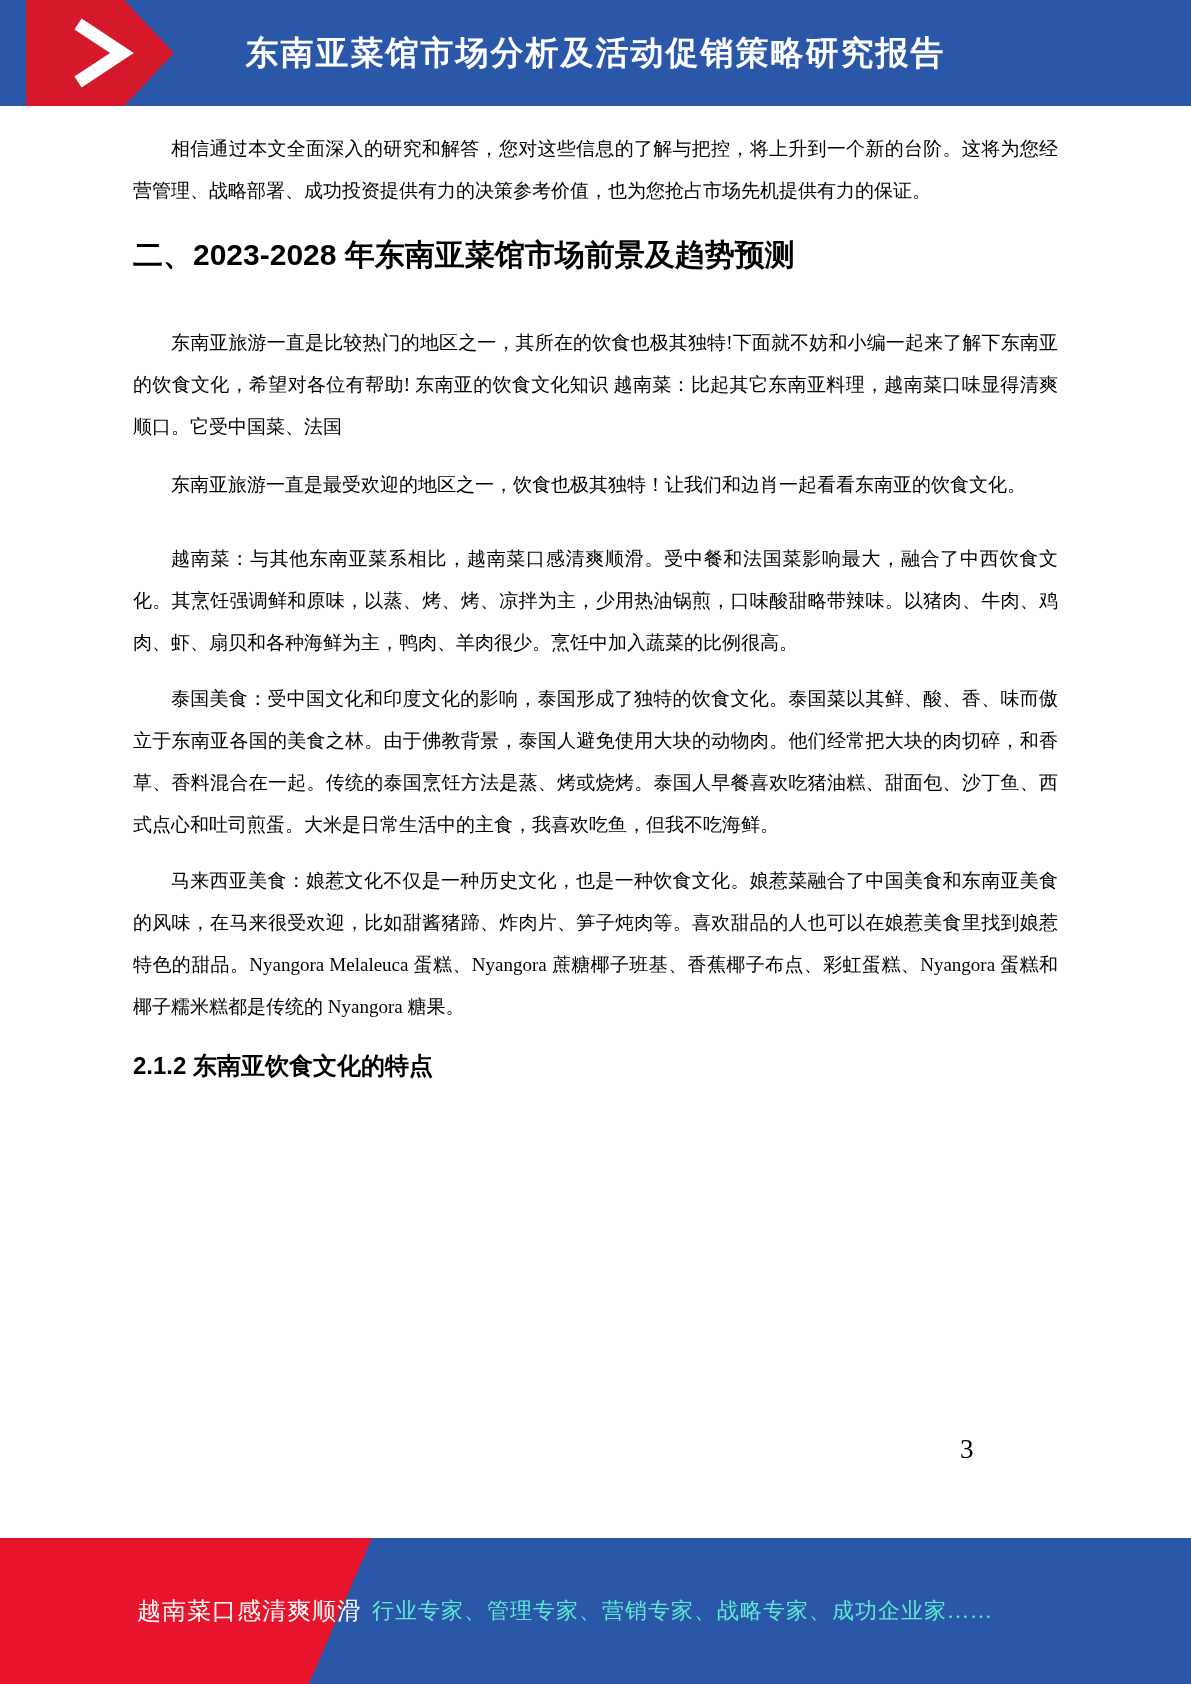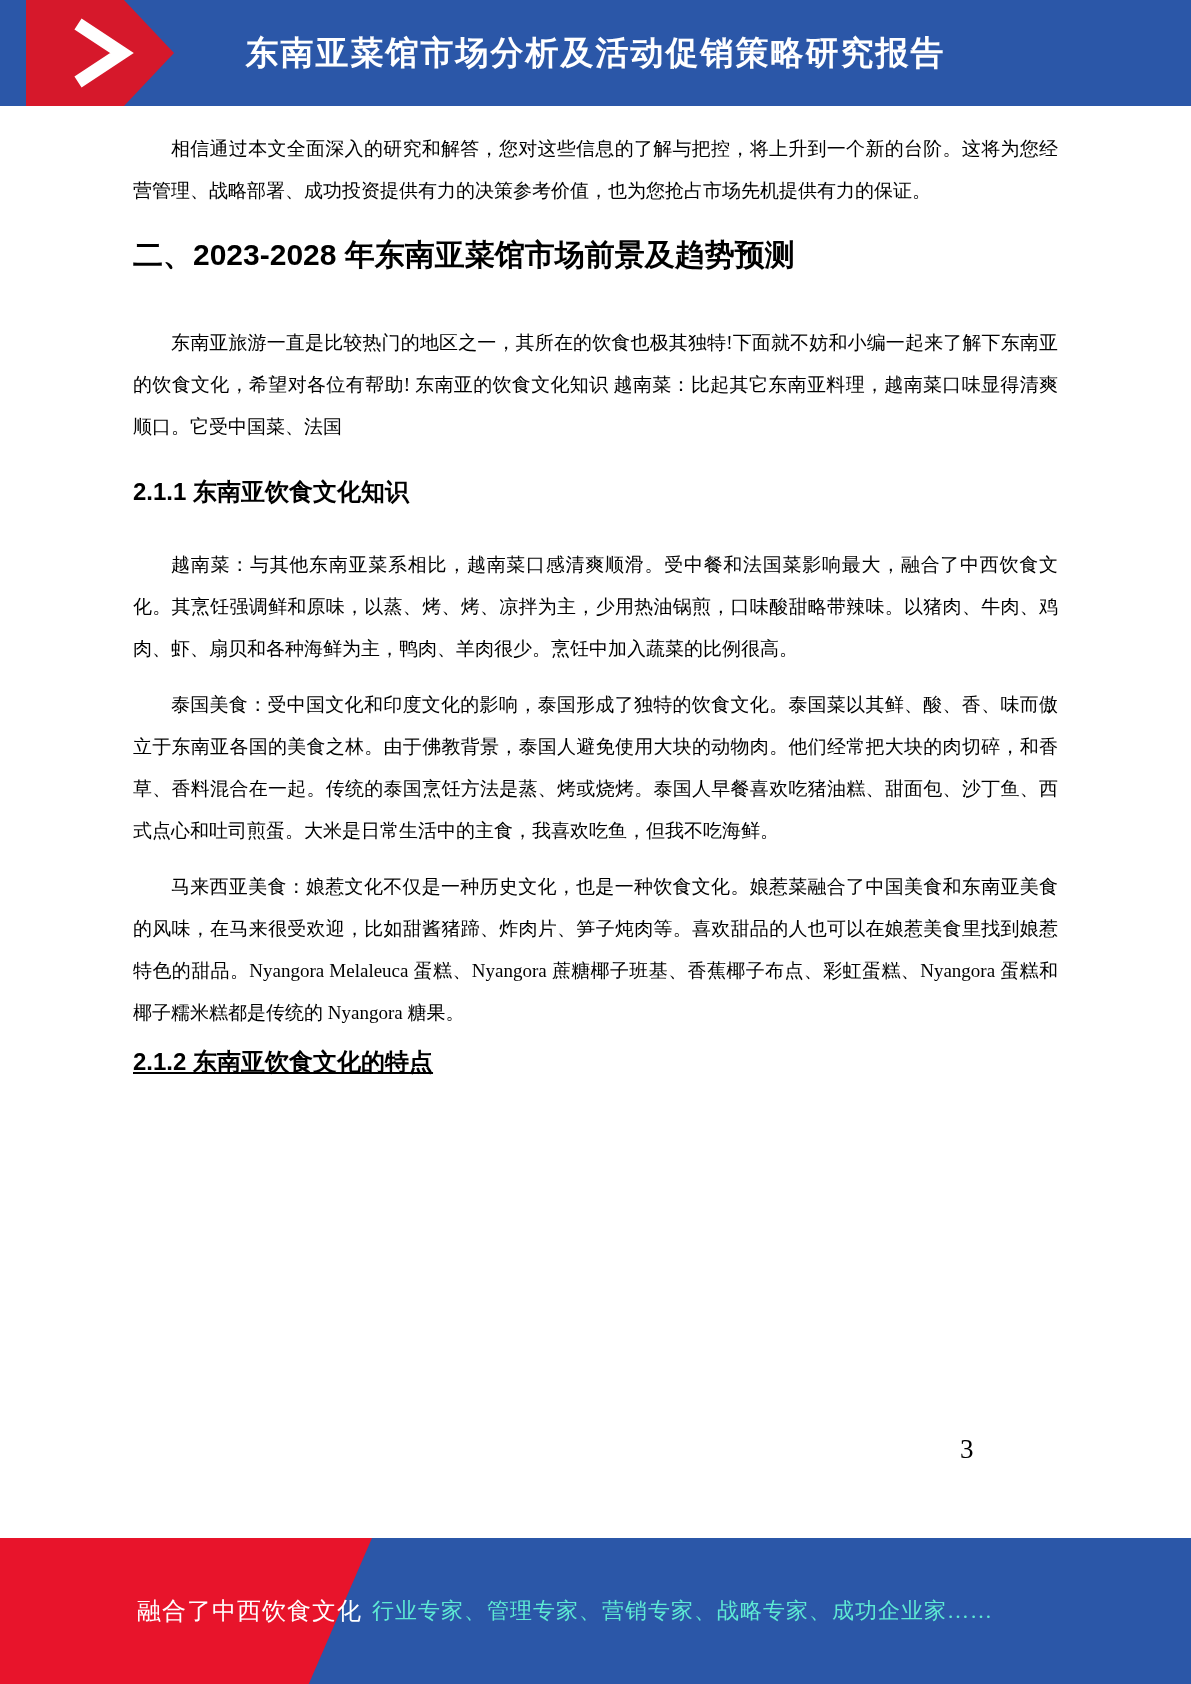--- a/index.html
+++ b/index.html
@@ -70,21 +70,21 @@
     font-weight: bold;
     font-size: 24px;
     line-height: 40px;
     margin: 24px 0 0 0;
   }
   .mt-after-heading { margin-top: 44px; }
   .mt-para { margin-top: 16px; }
   .mt-p4 { margin-top: 32px; }
   .mt-p5 { margin-top: 14px; }
   .mt-p6 { margin-top: 14px; }
-  .mt-h3b { margin-top: 8px; text-decoration: underline; }
+  .mt-h3b { margin-top: 18px; }
 
   .page-number {
     position: absolute;
     left: 960px;
     top: 1434px;
     font-size: 27px;
     font-family: "Liberation Serif", "DejaVu Serif", serif;
   }
 
   
@@ -143,34 +143,34 @@
 
   <div class="content">
 
     <p class="para">相信通过本文全面深入的研究和解答，您对这些信息的了解与把控，将上升到一个新的台阶。这将为您经营管理、战略部署、成功投资提供有力的决策参考价值，也为您抢占市场先机提供有力的保证。</p>
 
     <h1 class="h-chapter">二、2023-2028 年东南亚菜馆市场前景及趋势预测</h1>
 
 
     <p class="para mt-after-heading">东南亚旅游一直是比较热门的地区之一，其所在的饮食也极其独特!下面就不妨和小编一起来了解下东南亚的饮食文化，希望对各位有帮助! 东南亚的饮食文化知识 越南菜：比起其它东南亚料理，越南菜口味显得清爽顺口。它受中国菜、法国</p>
 
+    <p class="para mt-para">东南亚旅游一直是最受欢迎的地区之一，饮食也极其独特！让我们和边肖一起看看东南亚的饮食文化。</p>
 
-    <h3 class="h-sub">2.1.1 东南亚饮食文化知识</h3>
 
     <p class="para mt-p4">越南菜：与其他东南亚菜系相比，越南菜口感清爽顺滑。受中餐和法国菜影响最大，融合了中西饮食文化。其烹饪强调鲜和原味，以蒸、烤、烤、凉拌为主，少用热油锅煎，口味酸甜略带辣味。以猪肉、牛肉、鸡肉、虾、扇贝和各种海鲜为主，鸭肉、羊肉很少。烹饪中加入蔬菜的比例很高。</p>
 
     <p class="para mt-p5">泰国美食：受中国文化和印度文化的影响，泰国形成了独特的饮食文化。泰国菜以其鲜、酸、香、味而傲立于东南亚各国的美食之林。由于佛教背景，泰国人避免使用大块的动物肉。他们经常把大块的肉切碎，和香草、香料混合在一起。传统的泰国烹饪方法是蒸、烤或烧烤。泰国人早餐喜欢吃猪油糕、甜面包、沙丁鱼、西式点心和吐司煎蛋。大米是日常生活中的主食，我喜欢吃鱼，但我不吃海鲜。</p>
 
     <p class="para mt-p6">马来西亚美食：娘惹文化不仅是一种历史文化，也是一种饮食文化。娘惹菜融合了中国美食和东南亚美食的风味，在马来很受欢迎，比如甜酱猪蹄、炸肉片、笋子炖肉等。喜欢甜品的人也可以在娘惹美食里找到娘惹特色的甜品。Nyangora Melaleuca 蛋糕、Nyangora 蔗糖椰子班基、香蕉椰子布点、彩虹蛋糕、Nyangora 蛋糕和椰子糯米糕都是传统的 Nyangora 糖果。</p>
 
     <h3 class="h-sub mt-h3b">2.1.2 东南亚饮食文化的特点</h3>
 
   </div>
 
   <div class="page-number">3</div>
 
   <div class="footer">
     <div class="footer-red"></div>
-    <div class="footer-left-text">融合了中西饮食文化</div>
+    <div class="footer-left-text">越南菜口感清爽顺滑</div>
     <div class="footer-right-text">行业专家、管理专家、营销专家、战略专家、成功企业家……</div>
   </div>
 
 </div>
 
 </body></html>

